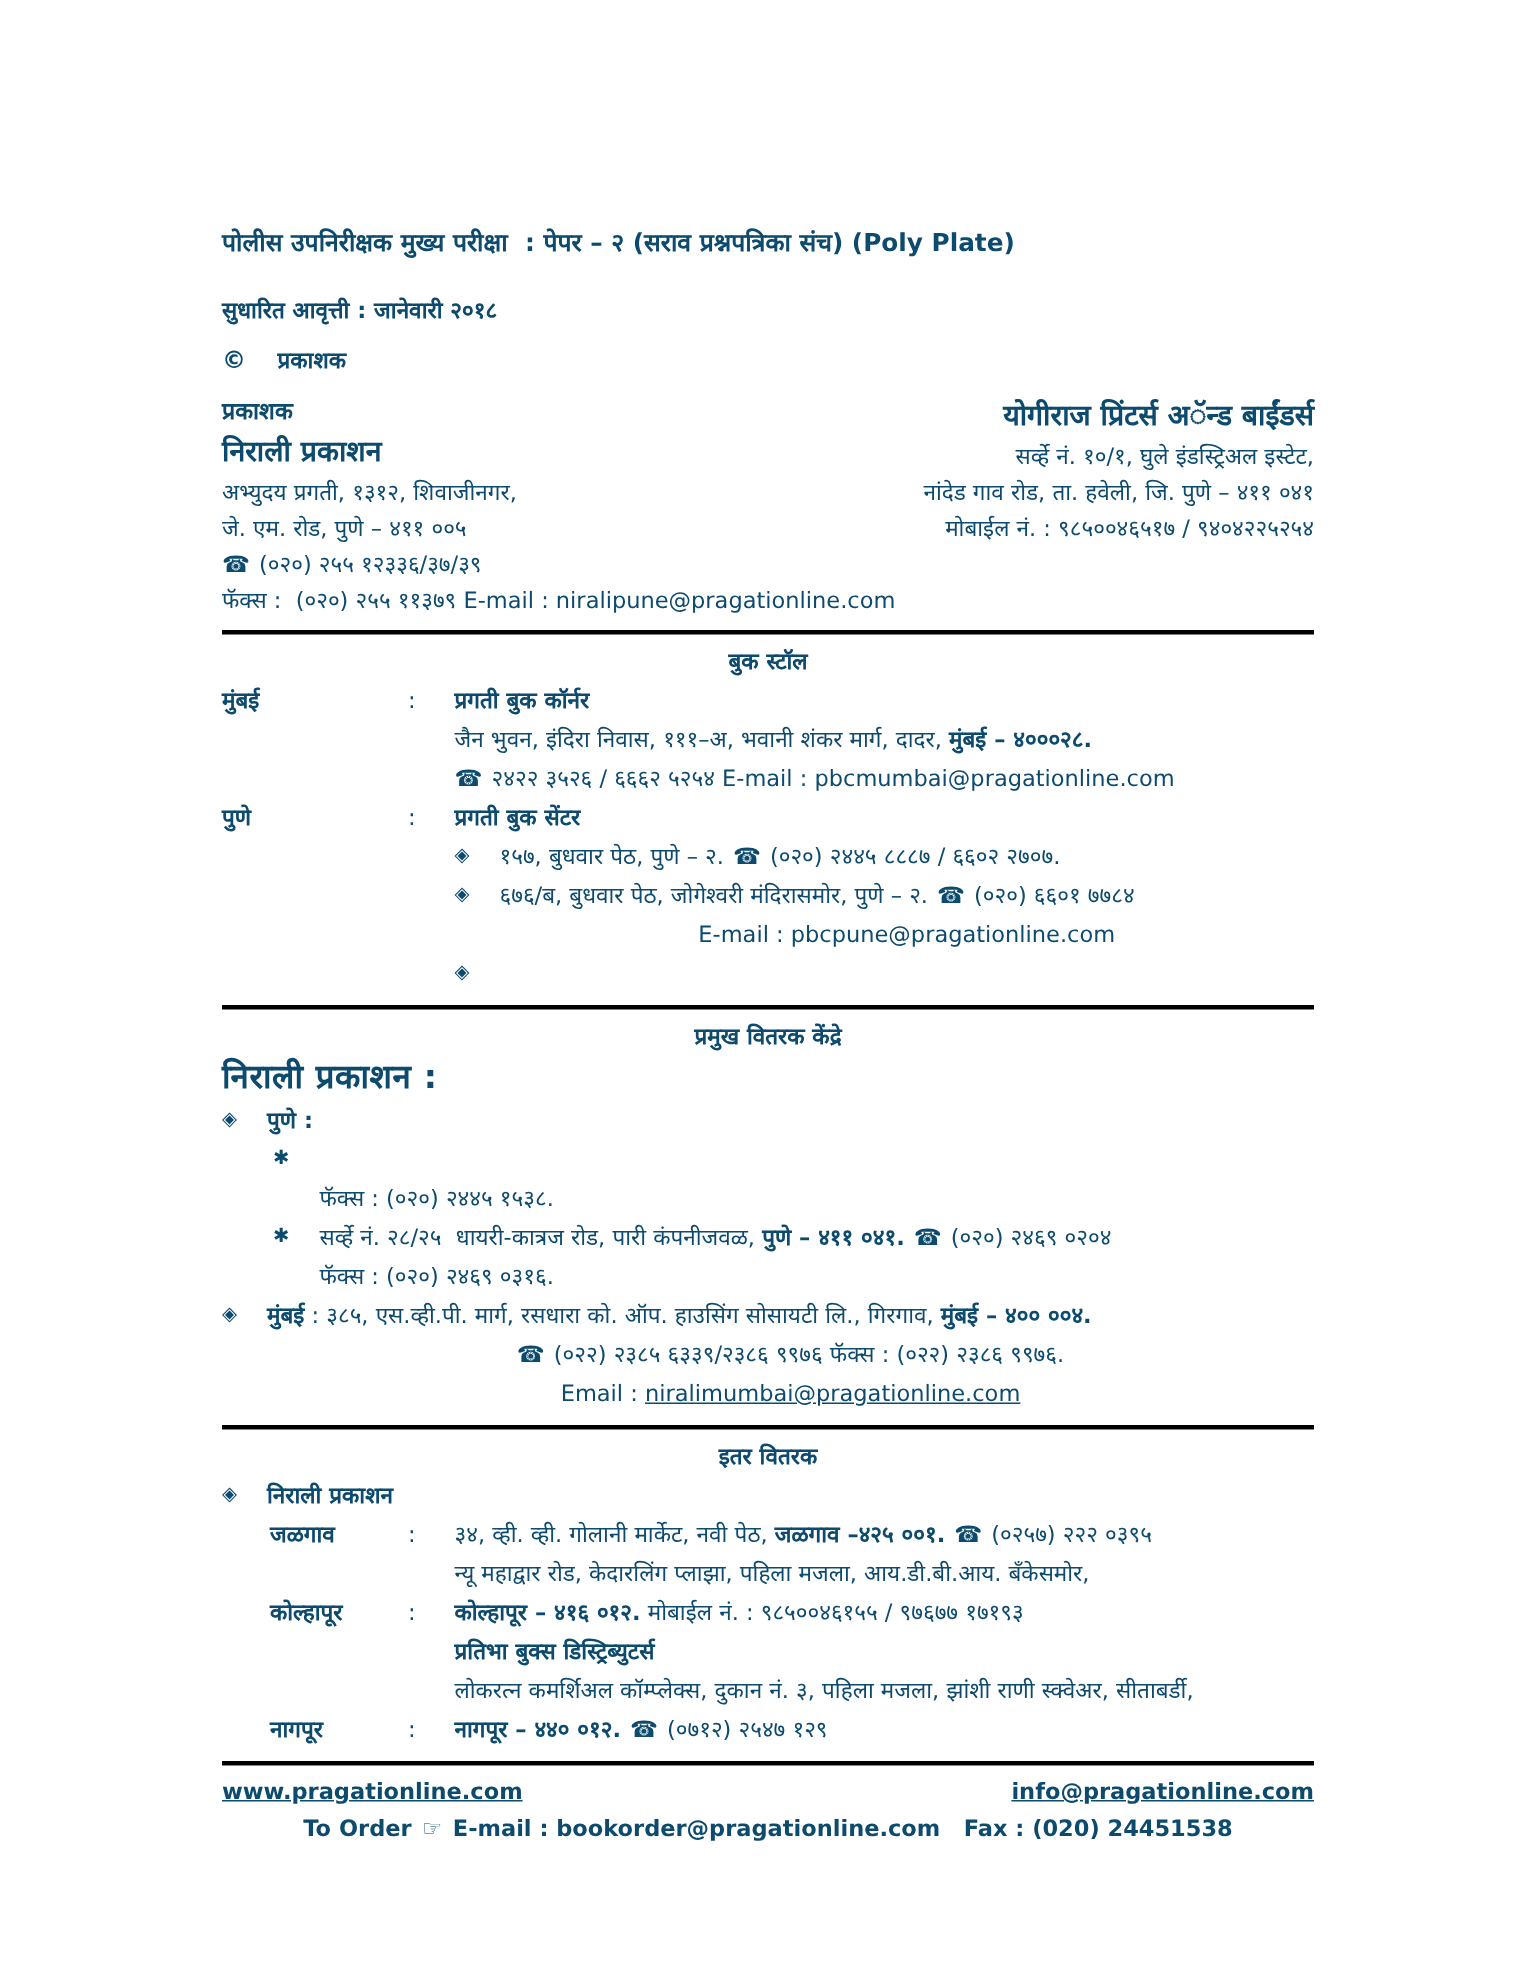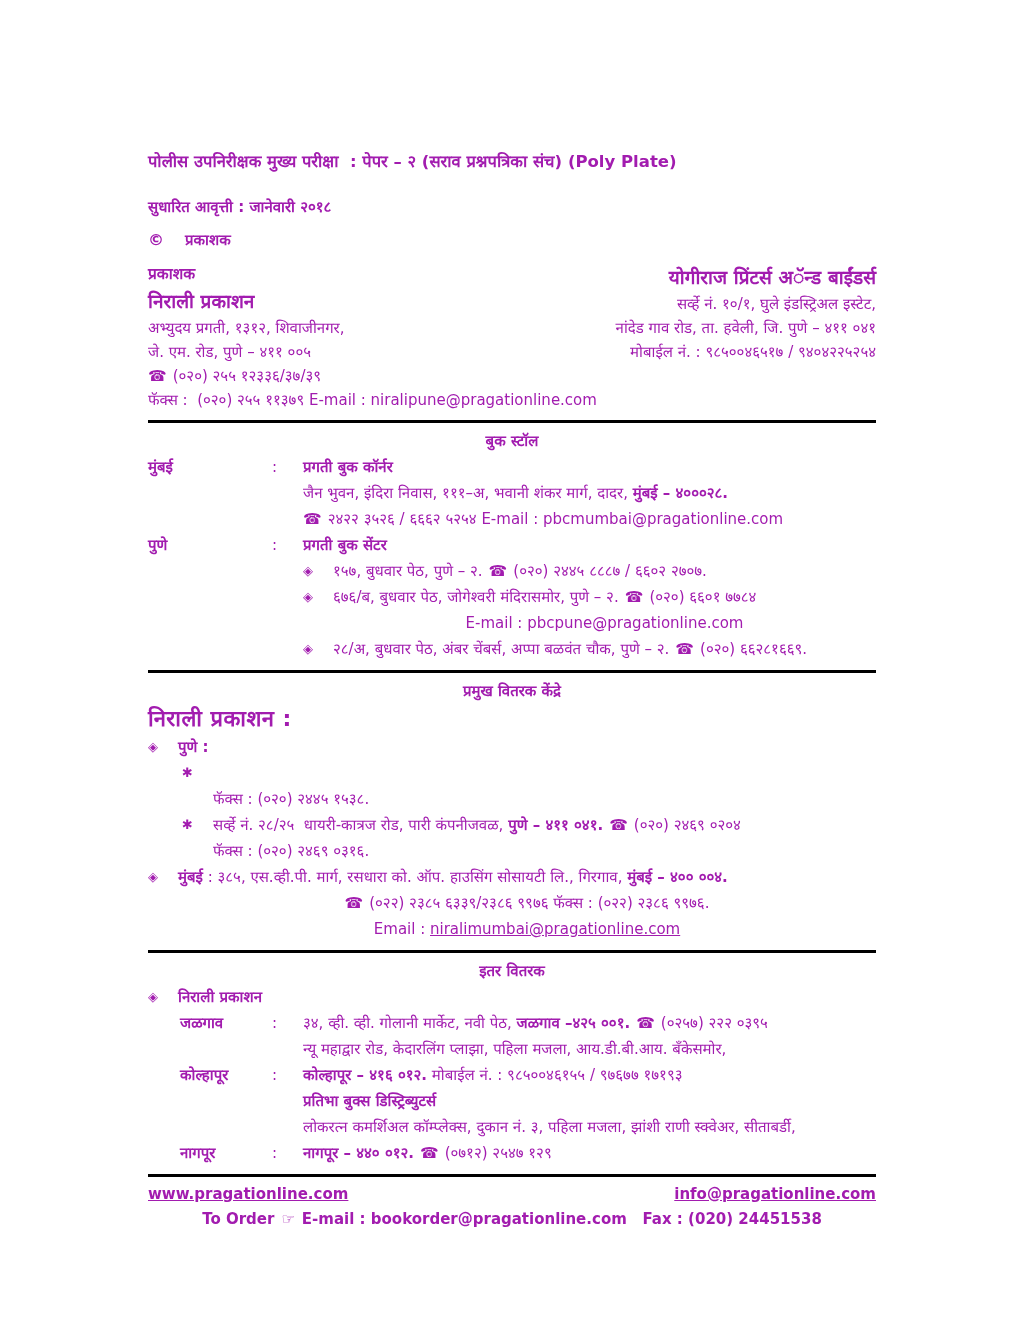--- a/index.html
+++ b/index.html
@@ -1,18 +1,18 @@
 <!DOCTYPE html>
 <html><head>
 <meta charset="utf-8">
 <style>
   html,body { margin:0; padding:0; background:#e9e9e9; }
   .page {
     width:1020px; height:1320px; background:#ffffff; position:relative;
-    font-family:"DejaVu Sans","Liberation Sans",sans-serif; color:#a21caf;
+    font-family:"DejaVu Sans","Liberation Sans",sans-serif; color:#0c4a6e;
     margin:0 auto; overflow:hidden;
   }
   .content { position:absolute; left:148px; top:150px; width:728px; font-size:15px; line-height:24px; }
 
   .title   { font-weight:700; font-size:16.5px; margin-bottom:21px; }
   .edition { font-weight:700; margin-bottom:9px; }
   .copy-row{ font-weight:700; margin-bottom:10px; }
   .c-icon  { display:inline-block; width:37px; font-size:16px; }
 
   .cols { display:flex; justify-content:space-between; margin-bottom:2px; }
@@ -113,23 +113,20 @@
           </div>
           <div class="bullet-row">
             <span class="d-icon">◈</span>
             <div>
               <span>६७६/ब, बुधवार पेठ, जोगेश्वरी मंदिरासमोर, पुणे – २.</span><span class="tel-icon mid">☎</span><span>(०२०) ६६०१ ७७८४</span>
             </div>
           </div>
           <div class="indent">E-mail : pbcpune@pragationline.com</div>
           <div class="bullet-row">
             <span class="d-icon">◈</span>
-            <div>
-              <span>२८/अ, बुधवार पेठ, अंबर चेंबर्स, अप्पा बळवंत चौक, पुणे – २.</span><span class="tel-icon mid">☎</span><span>(०२०) ६६२८१६६९.</span>
-            </div>
           </div>
         </div>
       </div>
     </div>
 
     <hr class="rule">
 
     <div class="sect">
       <div class="section-heading">प्रमुख वितरक केंद्रे</div>
       <div class="subheading">निराली प्रकाशन :</div>

